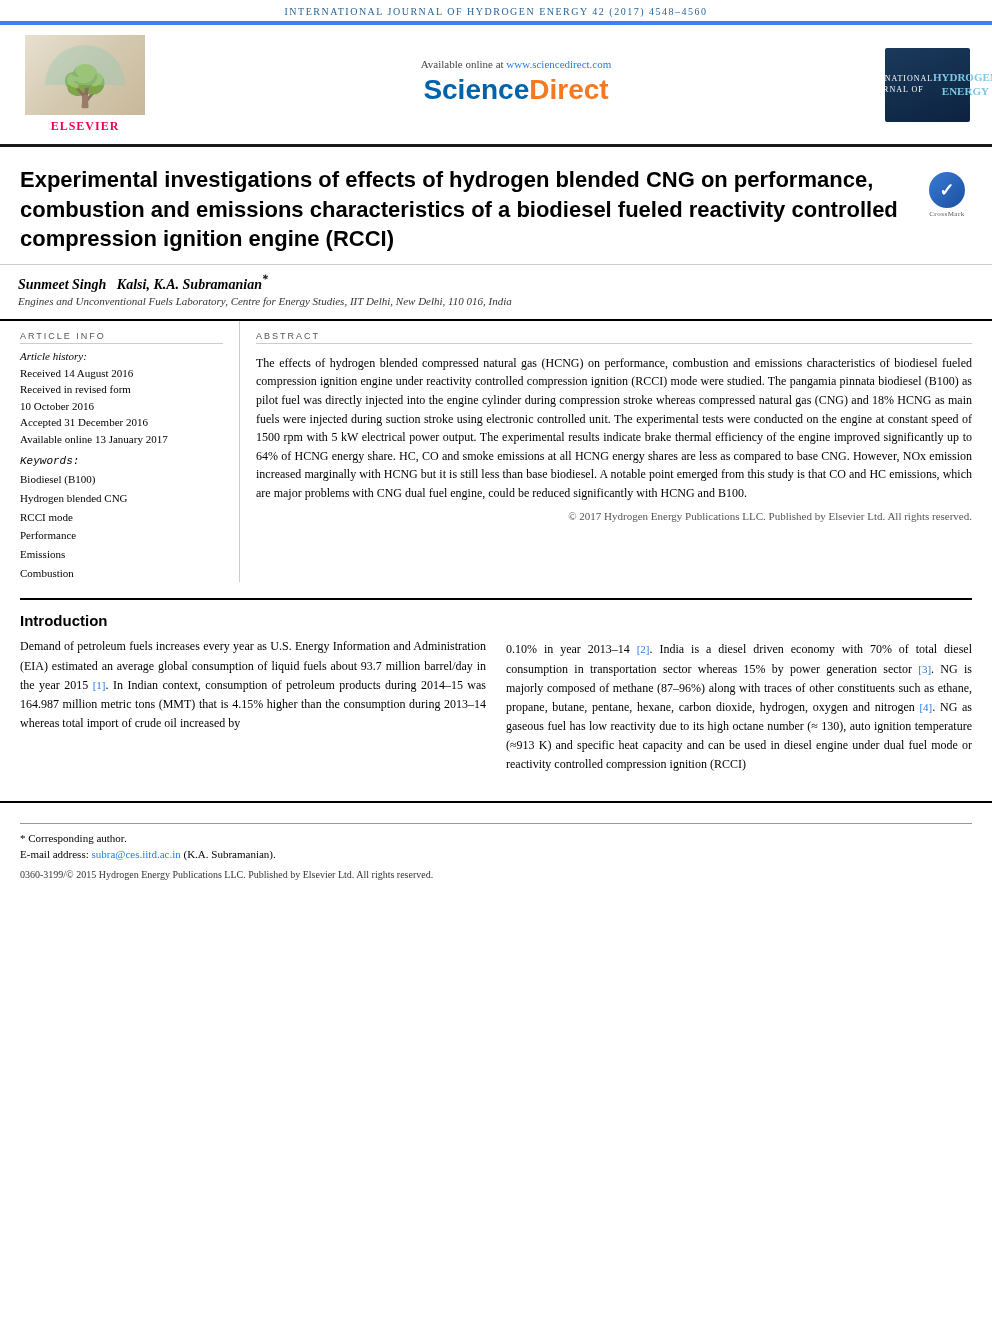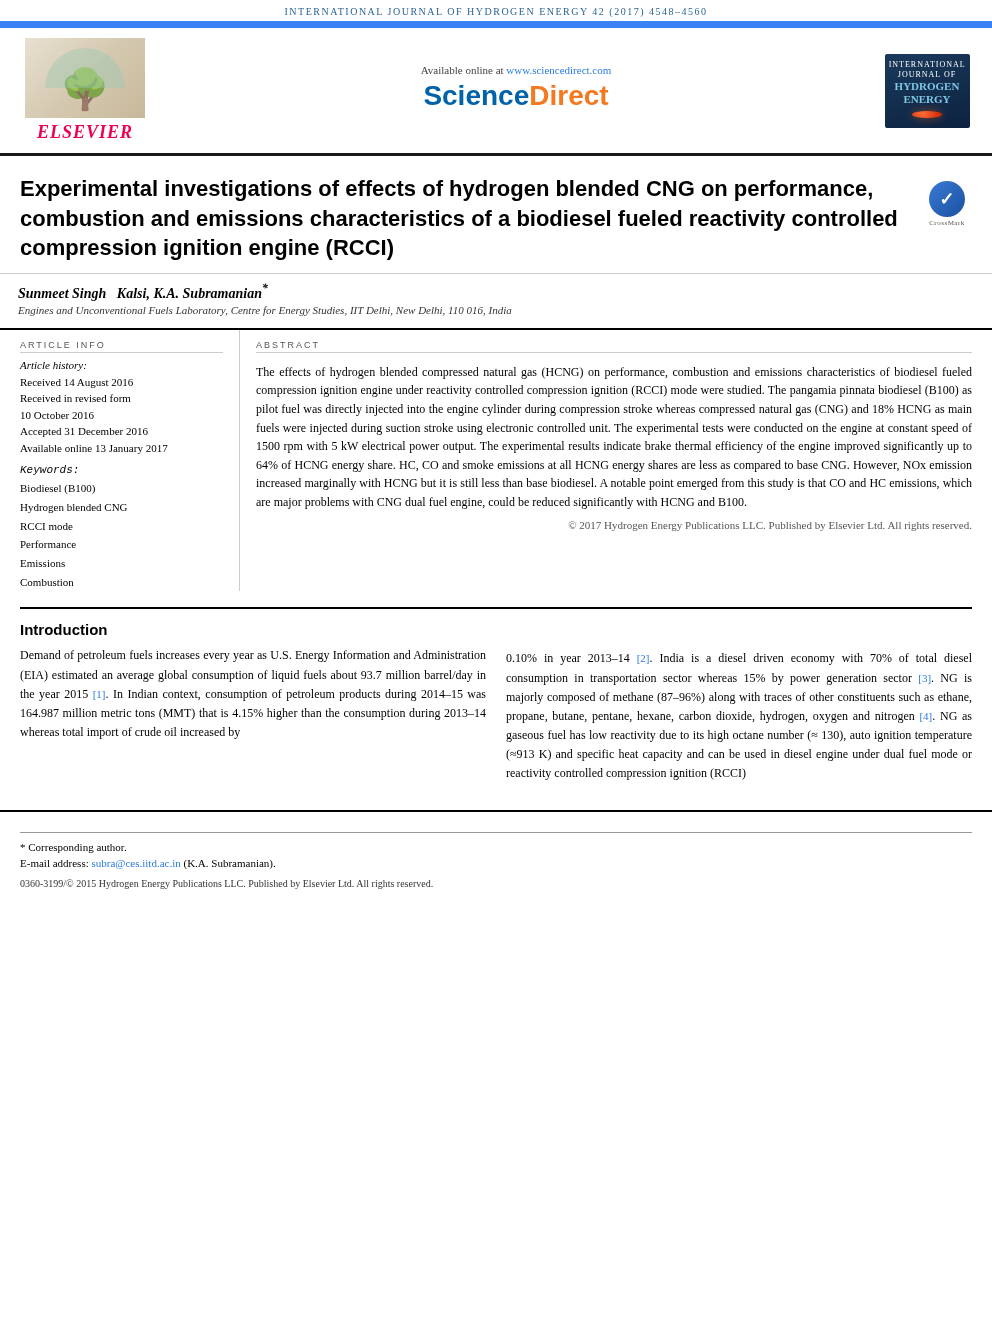--- a/index.html
+++ b/index.html
@@ -10,21 +10,21 @@
       min-height: 1323px;
       color: #000;
       font-size: 13px;
     }
 
     
     .top-bar {
       background: #fff;
       text-align: center;
       padding: 6px 0 4px;
-      border-bottom: 7px solid #3b82f6;
+      border-bottom: 4px solid #3b82f6;
       font-size: 10px;
       letter-spacing: 1.5px;
       color: #2a6496;
       text-transform: uppercase;
     }
 
     
     .journal-header {
       display: flex;
       align-items: center;
@@ -62,26 +62,25 @@
       content: '';
       position: absolute;
       top: 10px;
       left: 20px;
       width: 80px;
       height: 40px;
       background: rgba(150,200,180,0.4);
       border-radius: 40px 40px 0 0;
     }
     .elsevier-text {
-      font-size: 18px;
+      font-size: 12px;
       font-weight: bold;
       color: #e05;
       letter-spacing: 1px;
       margin-top: 4px;
-      font-style: italic;
     }
     .journal-center {
       flex: 1;
       text-align: center;
     }
     .available-online {
       font-size: 11px;
       color: #444;
       margin-bottom: 4px;
     }
@@ -112,21 +111,21 @@
       flex-shrink: 0;
       display: flex;
       flex-direction: column;
       align-items: center;
     }
     .hydrogen-logo-box {
       width: 85px;
       height: 74px;
       background: linear-gradient(160deg, #1a3a5c 0%, #0d2240 100%);
       display: flex;
-      flex-direction: column;
+      flex-direction: row;
       align-items: center;
       justify-content: center;
       color: #fff;
       padding: 6px;
       border-radius: 2px;
       position: relative;
     }
     .hydrogen-logo-text {
       font-size: 8px;
       text-align: center;

